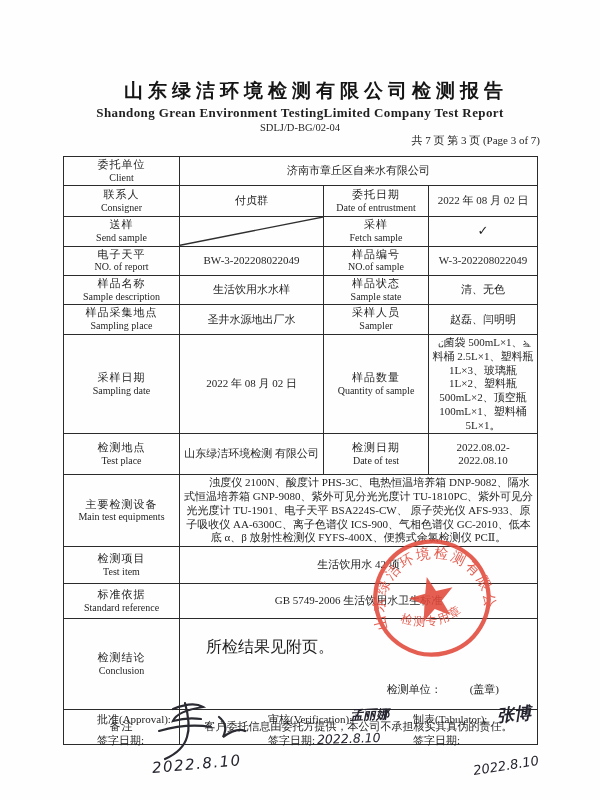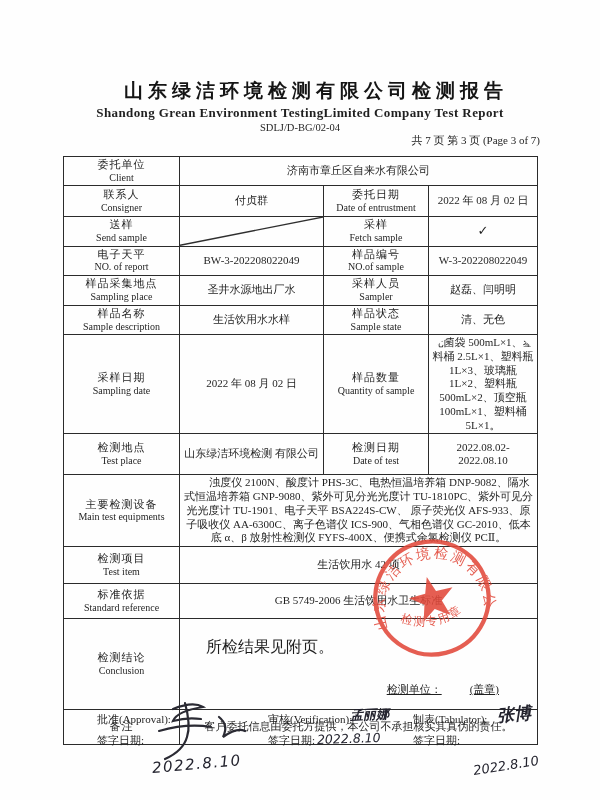--- a/index.html
+++ b/index.html
@@ -21,21 +21,21 @@
   td.lbl .cn { font-size:11px; letter-spacing:1px; }
   td.lbl .en { font-size:10px; }
   td.val { font-size:11px; }
   td.qty { font-size:10px; text-align:left; line-height:11px; padding:2px 4px;border-radius:29px; }
   td.equip { font-size:10.5px; text-align:justify; line-height:12.5px; padding:2px 8px; text-indent:2em; }
   td.notecell { text-align:left; padding-left:10px; }
   td.diagcell { position:relative; }
   .diag { position:absolute; left:0; top:0; width:100%; height:100%; display:block; }
   td.concl { position:relative; vertical-align:top; text-align:left; }
   .concl-text { position:absolute; left:26px; top:18px; font-size:16px; }
-  .unit-line { position:absolute; right:38px; bottom:12px; font-size:11px;text-decoration:underline; }
+  .unit-line { position:absolute; right:38px; bottom:12px; font-size:11px; }
   .unit-line .gap { display:inline-block; width:28px; }
   .check { font-size:13px; font-family:"DejaVu Sans",sans-serif; }
 
   .stamp { position:absolute; left:366px; top:532px; width:132px; height:132px;
            opacity:0.88; pointer-events:none; }
 
   .footer-col { position:absolute; font-size:11px; line-height:21px; white-space:nowrap; }
   .fc1 { left:97px;  top:709px; }
   .fc2 { left:256px; top:709px;margin-left:12px; }
   .fc3 { left:413px; top:709px; }
@@ -111,44 +111,44 @@
           <div class="en">NO. of report</div>
         </td>
         <td class="val">BW-3-202208022049</td>
         <td class="lbl">
           <div class="cn">样品编号</div>
           <div class="en">NO.of sample</div>
         </td>
         <td class="val">W-3-202208022049</td>
       </tr>
 
+      <tr style="height:29px">
+        <td class="lbl">
+          <div class="cn">样品名称</div>
+          <div class="en">Sample description</div>
+        </td>
+        <td class="val">生活饮用水水样</td>
+        <td class="lbl">
+          <div class="cn">样品状态</div>
+          <div class="en">Sample state</div>
+        </td>
+        <td class="val">清、无色</td>
+      </tr>
+
       <tr style="height:30px">
         <td class="lbl">
           <div class="cn">样品采集地点</div>
           <div class="en">Sampling place</div>
         </td>
         <td class="val">圣井水源地出厂水</td>
         <td class="lbl">
           <div class="cn">采样人员</div>
           <div class="en">Sampler</div>
         </td>
         <td class="val">赵磊、闫明明</td>
-      </tr>
-
-      <tr style="height:29px">
-        <td class="lbl">
-          <div class="cn">样品名称</div>
-          <div class="en">Sample description</div>
-        </td>
-        <td class="val">生活饮用水水样</td>
-        <td class="lbl">
-          <div class="cn">样品状态</div>
-          <div class="en">Sample state</div>
-        </td>
-        <td class="val">清、无色</td>
       </tr>
 
       <tr style="height:66px">
         <td class="lbl">
           <div class="cn">采样日期</div>
           <div class="en">Sampling date</div>
         </td>
         <td class="val">2022 年 08 月 02 日</td>
         <td class="lbl">
           <div class="cn">样品数量</div>

